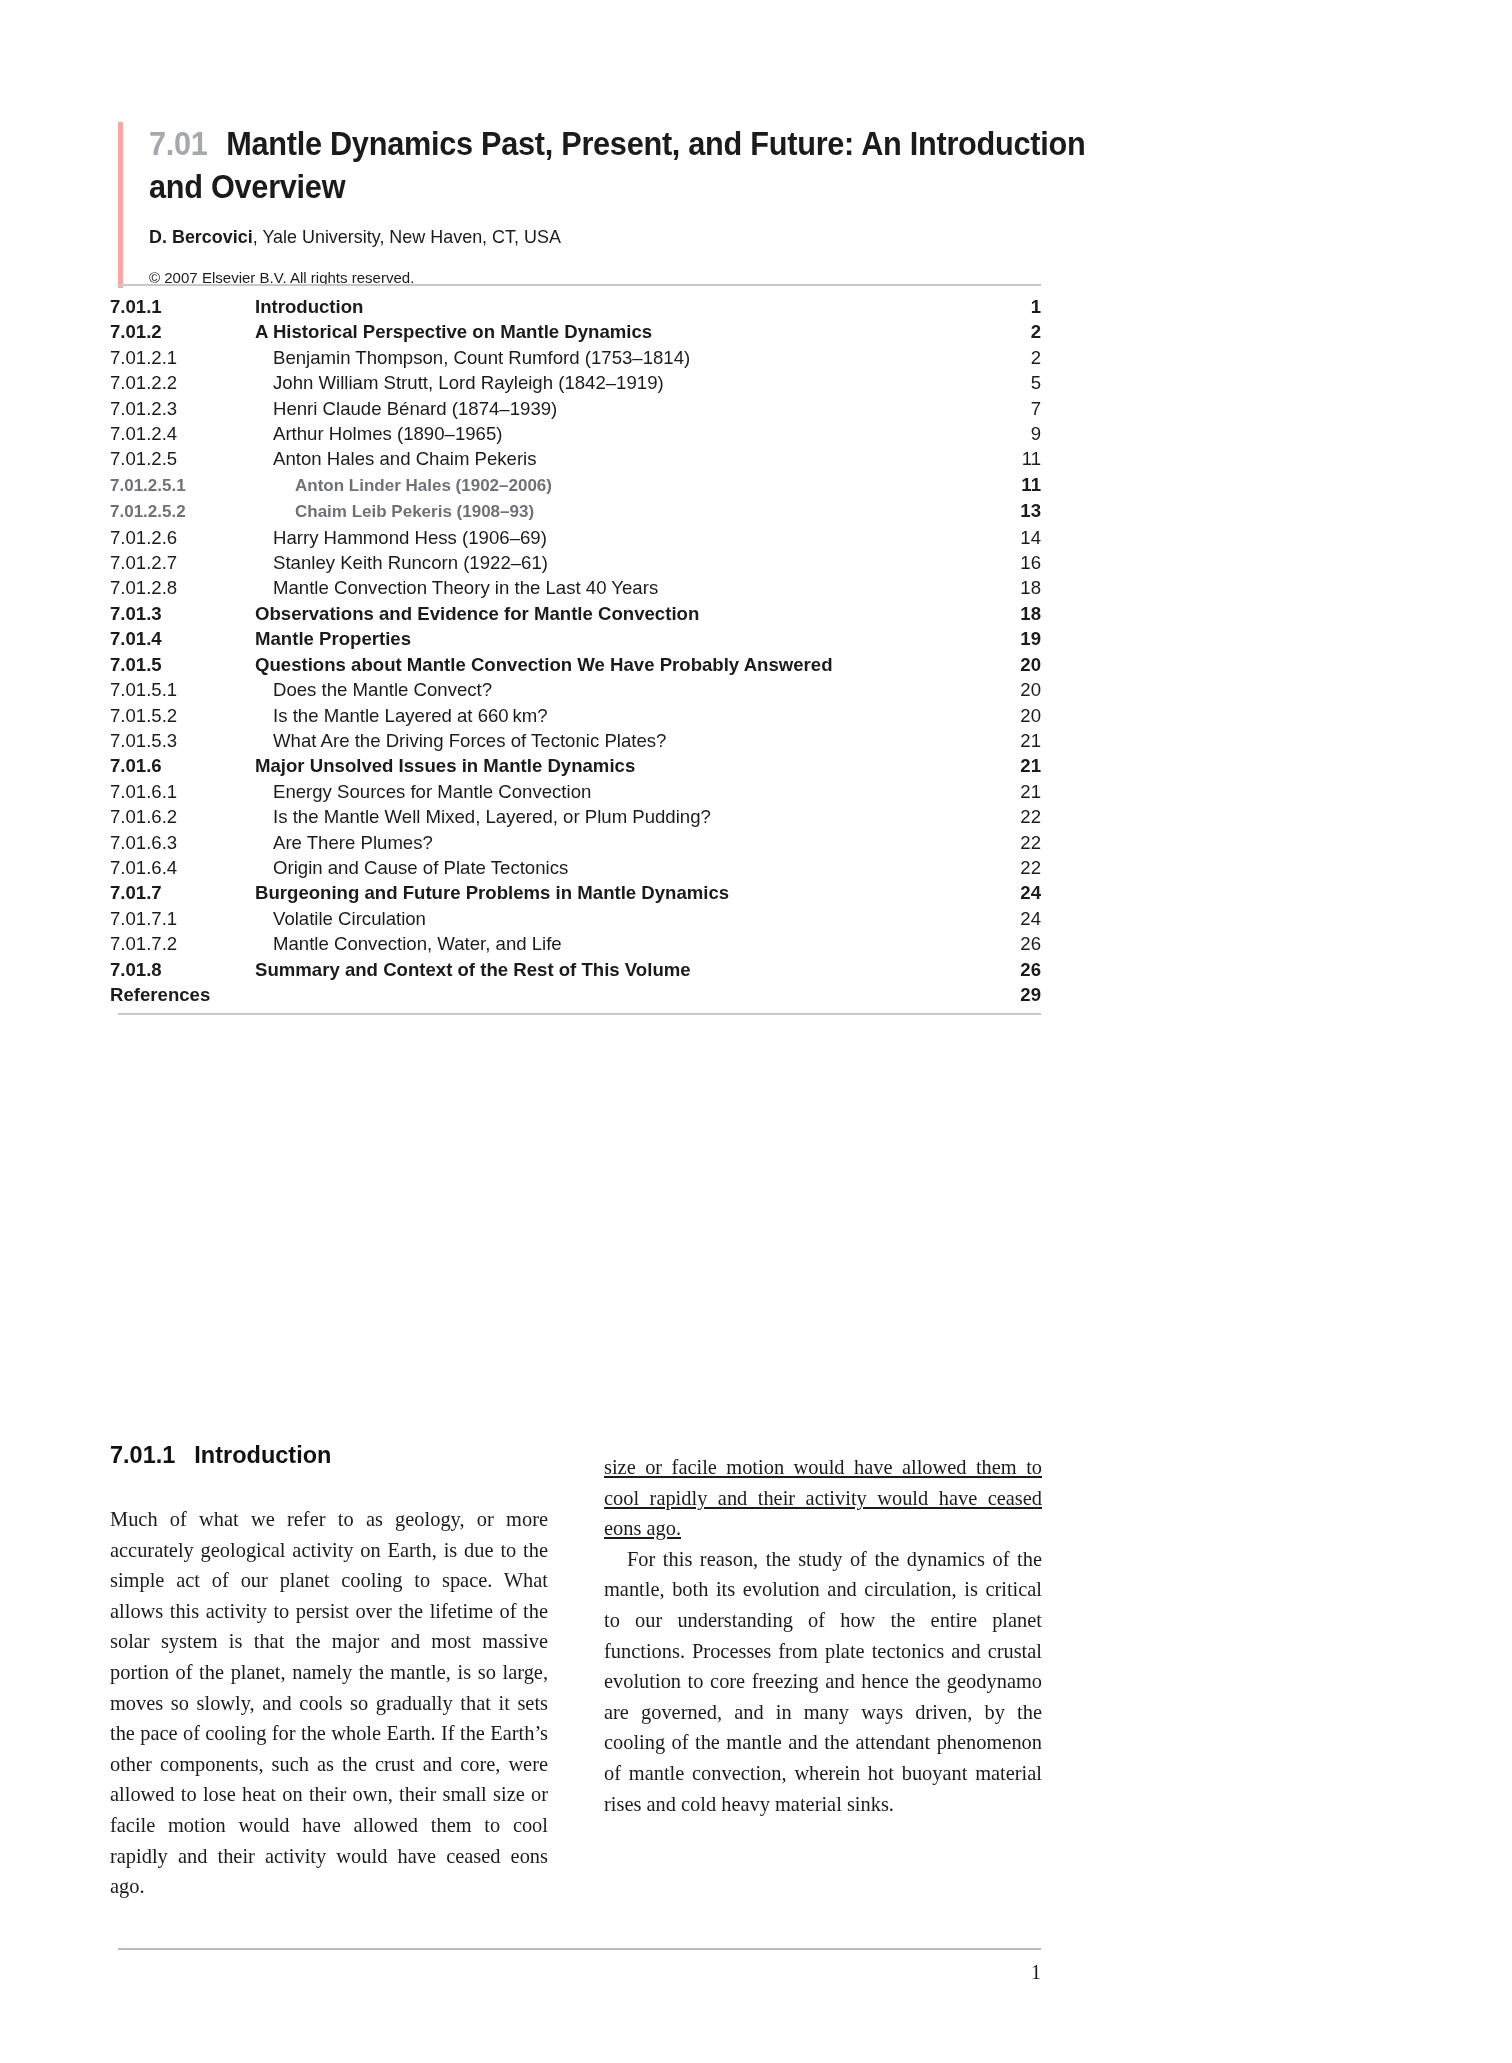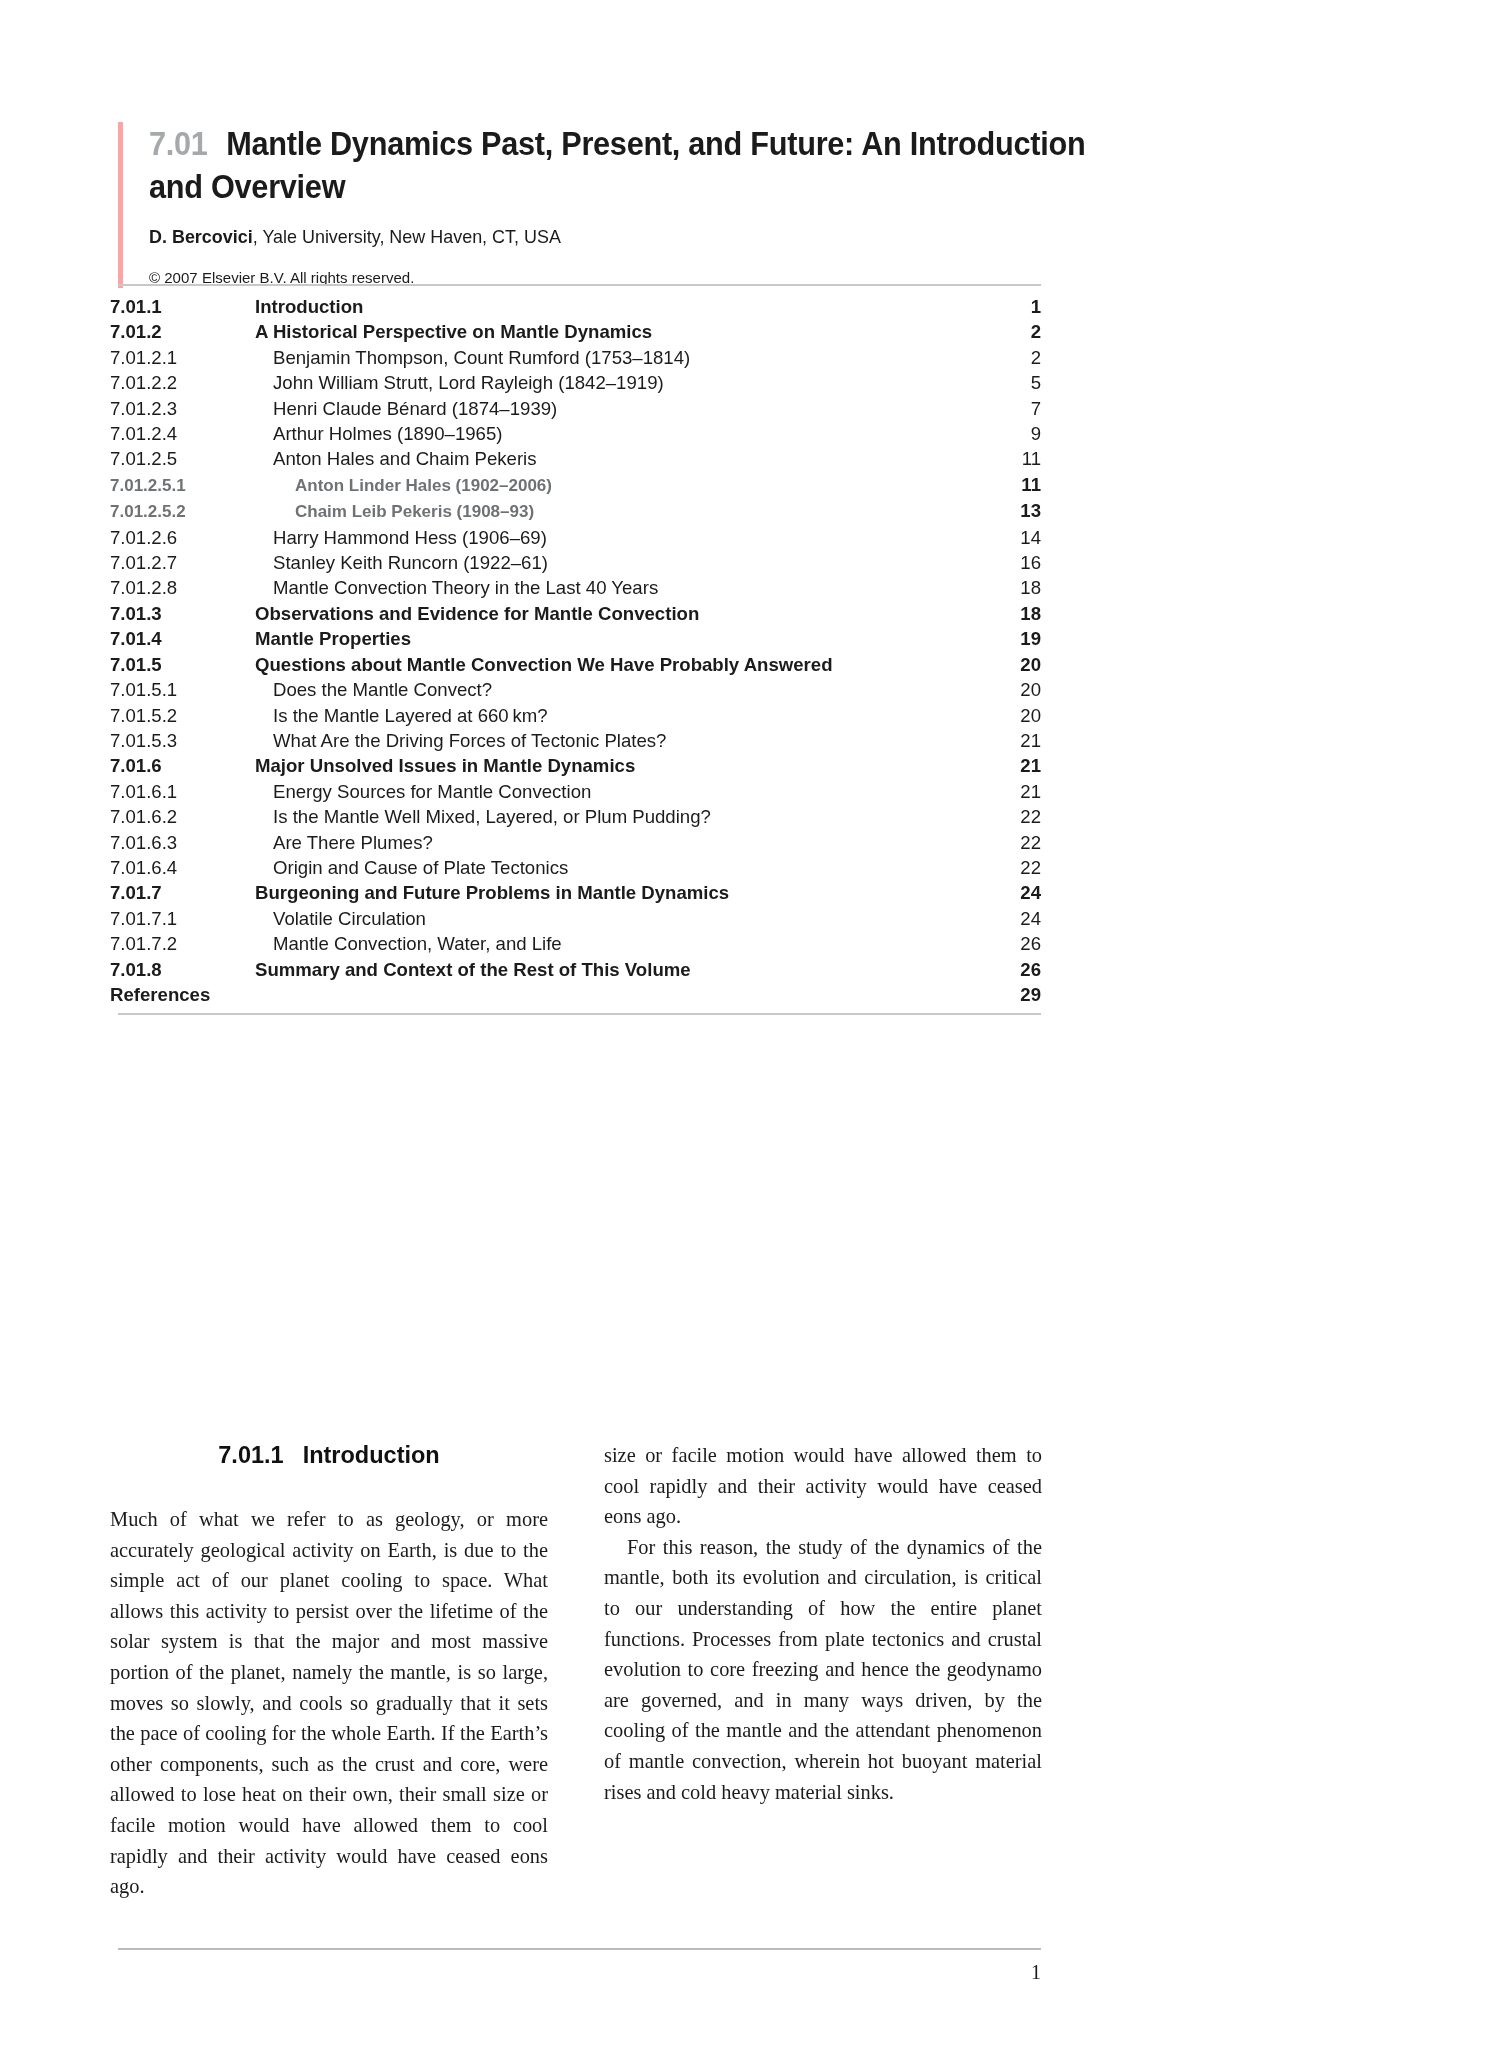--- a/index.html
+++ b/index.html
@@ -152,34 +152,33 @@
     width: 438px;
   }
   .sec-head {
     font-family: "Liberation Sans", sans-serif;
     font-weight: bold;
     font-size: 23.5px;
     line-height: 30px;
     color: #111;
     margin: 0 0 34px 0;
     white-space: nowrap;
-    text-align: center;
   }
   .sec-head .sh-num { margin-right: 19px; }
   .para {
     font-family: "Liberation Serif", serif;
     font-size: 20.4px;
     line-height: 30.6px;
     text-align: justify;
     color: #1b1b1b;
     margin: 0;
     hyphens: manual;
   }
   .para + .para { text-indent: 23px; }
-  .col-right .para:first-child { margin-top: 0; }
+  .col-right .para:first-child { margin-top: 12px; text-decoration: underline; }
 
   
   .folio {
     position: absolute;
     right: 471px;
     top: 1961px;
     font-family: "Liberation Serif", serif;
     font-size: 20px;
     color: #1b1b1b;
   }

